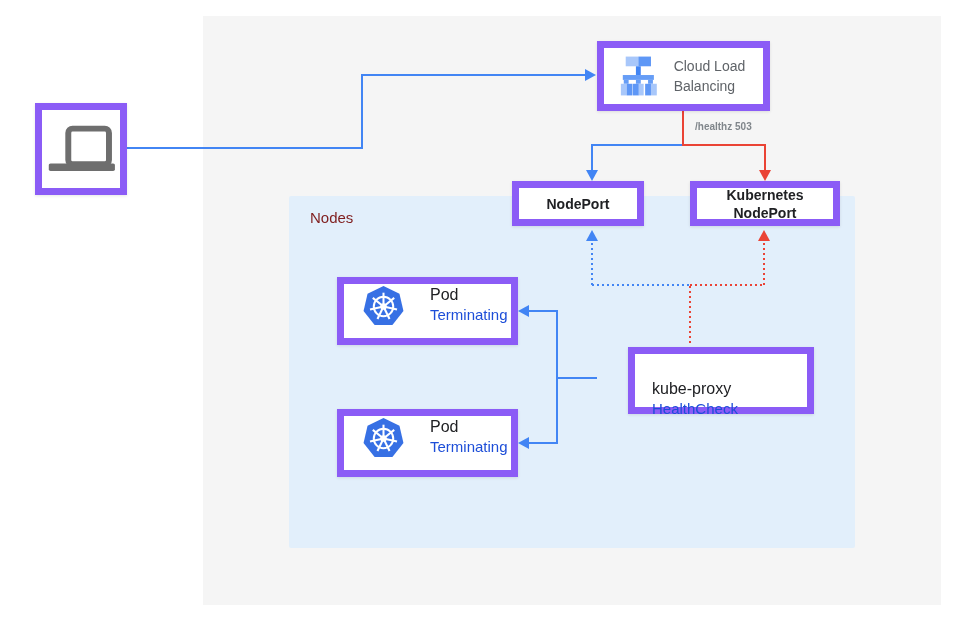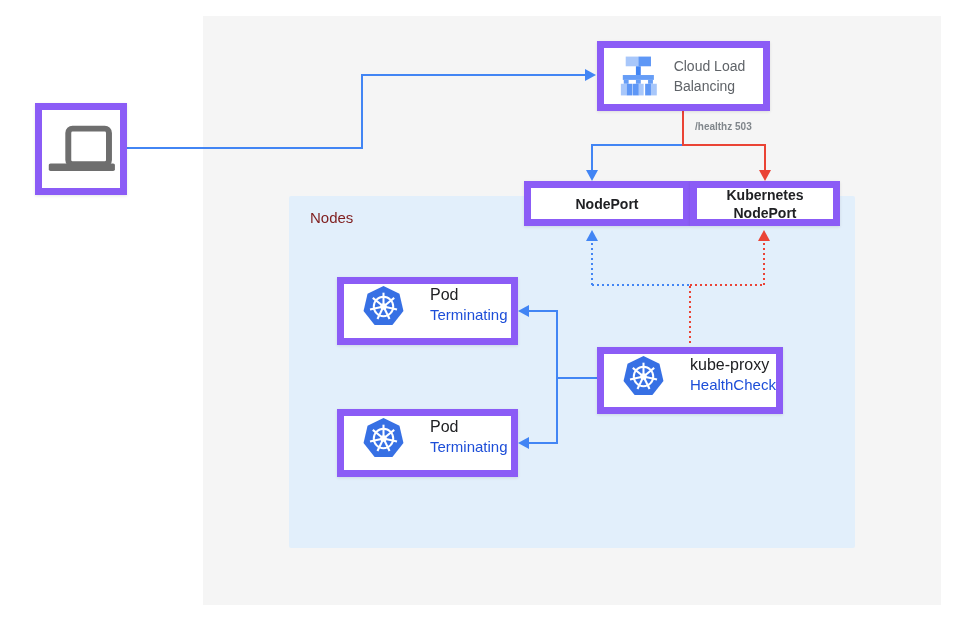--- a/index.html
+++ b/index.html
@@ -50,30 +50,30 @@
     font-size: 14px; line-height: 20px; color: #5F6368;
     width: 92px;
   }
 
   .port-card {
     display: flex; align-items: center; justify-content: center;
     text-align: center;
     font-size: 14px; font-weight: bold; color: #202124;
     line-height: 18px;
   }
-  .nodeport-card { left: 524px; top: 181px; width: 166px; height: 45px; }
+  .nodeport-card { left: 512px; top: 181px; width: 132px; height: 45px; }
   .hcnp-card     { left: 690px; top: 181px; width: 150px; height: 45px; padding: 0 18px; }
 
   .k8s-card {
     display: flex; align-items: flex-start; gap: 24px;
     padding-left: 17px;
   }
   .pod1-card { left: 337px; top: 277px; width: 181px; height: 68px; }
   .pod2-card { left: 337px; top: 409px; width: 181px; height: 68px; }
-  .kp-card   { left: 597px; top: 347px; width: 186px; height: 67px; }
+  .kp-card   { left: 628px; top: 347px; width: 186px; height: 67px; flex-direction: column; }
   .k8s-card .title    { font-size: 16px; color: #202124; line-height: 21px; }
   .k8s-card .subtitle { font-size: 15px; color: #1d4ed8; line-height: 20px; }
 
   .healthz-label {
     left: 695px; top: 121px;
     font-size: 10px; font-weight: bold; color: #80868B;
   }
 
   
   .line-blue { background: #4285F4; }

